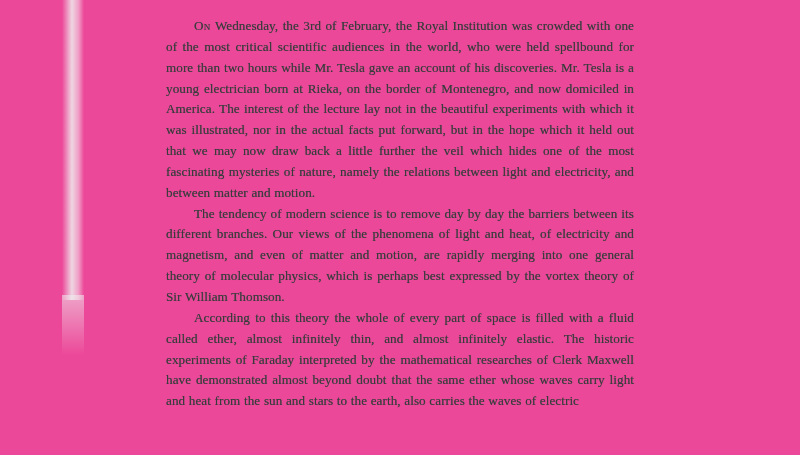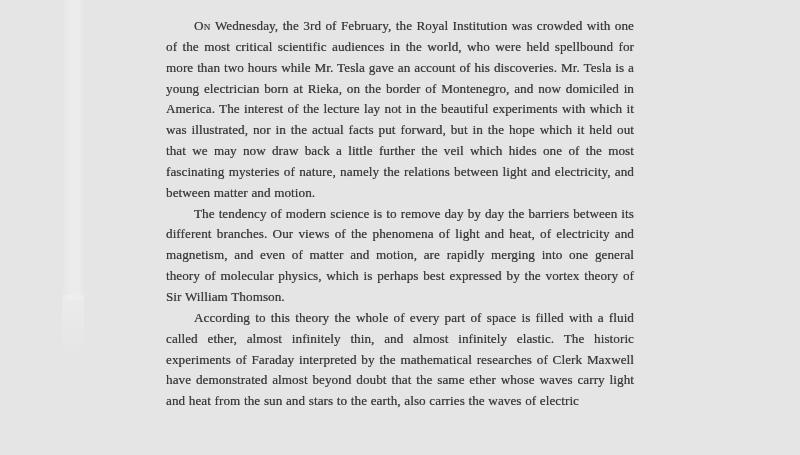--- a/index.html
+++ b/index.html
@@ -11,21 +11,21 @@
     height: 455px;
     background: #ffffff;
     font-family: "Liberation Serif", "DejaVu Serif", serif;
     overflow: hidden;
   }
 
   #page {
     position: relative;
     width: 800px;
     height: 455px;
-    background: #e5e5e5;
+    background: #ec4899;
     overflow: hidden;
   }
 
   
   .scan-gutter {
     position: absolute;
     left: 62px;
     top: 0;
     width: 22px;
     height: 300px;

